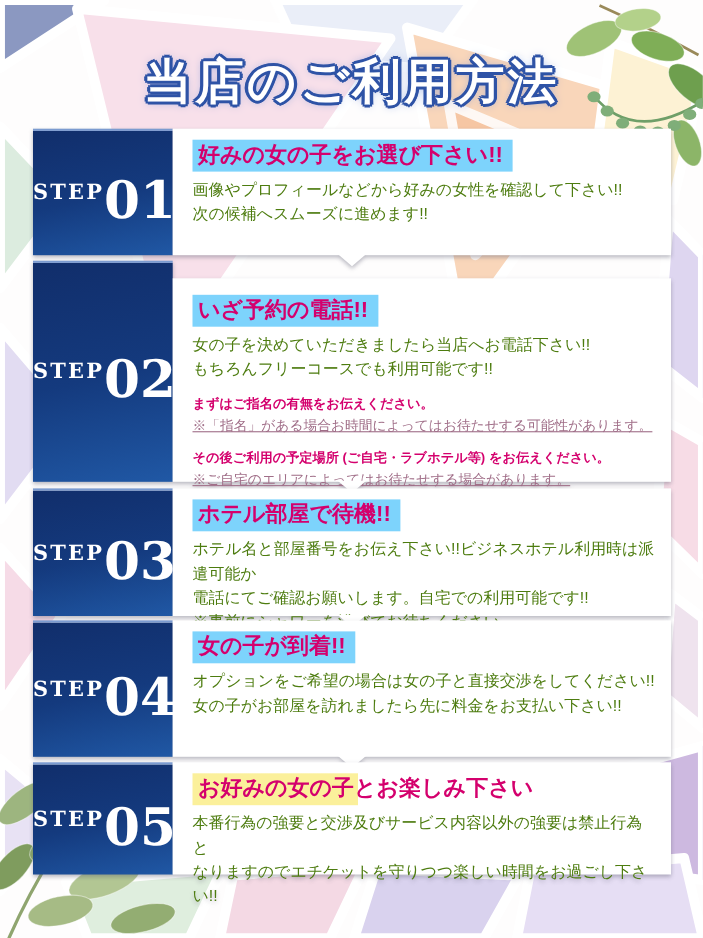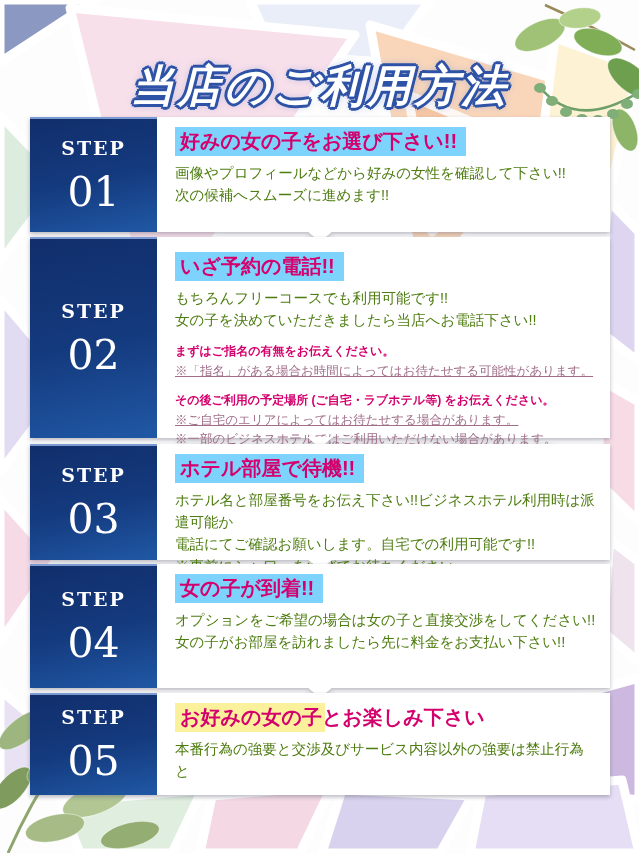--- a/index.html
+++ b/index.html
@@ -3,56 +3,55 @@
 <meta charset="utf-8">
 <style>
   html,body{margin:0;padding:0;}
   .page{
     position:relative; width:639px; height:853px; overflow:hidden;
     background:#fdfcfc;
     font-family:"Liberation Sans",sans-serif;
   }
   .bg{position:absolute; inset:0; z-index:0;}
   .page-title{
-    position:absolute; top:28px; left:0; right:0; z-index:2;
+    position:absolute; top:16px; left:0; right:0; z-index:2;
     text-align:center; font-size:44px; font-weight:900; letter-spacing:3px;
     color:#ffffff;
     text-shadow:
       -3px 0 0 #2e53a6, 3px 0 0 #2e53a6, 0 -3px 0 #2e53a6, 0 3px 0 #2e53a6,
       -2px -2px 0 #2e53a6, 2px -2px 0 #2e53a6, -2px 2px 0 #2e53a6, 2px 2px 0 #2e53a6,
       0 0 9px rgba(125,155,220,.95);
-    font-style: italic;
   }
   .steps{
     position:absolute; top:117px; left:30px; width:580px; z-index:2;
     display:flex; flex-direction:column;
   }
   .step-row{
     display:flex; position:relative;
     filter:drop-shadow(0 2px 2px rgba(95,95,115,.45));
   }
   .step-row.r1{height:115px; margin-bottom:5px;}
   .step-row.r2{height:201px; margin-bottom:6px;}
   .step-row.r3{height:116px; margin-bottom:4px;}
   .step-row.r4{height:124px; margin-bottom:5px;}
   .step-row.r5{height:102px;}
   .step-badge{
     width:127px; flex:0 0 127px;
     background:linear-gradient(168deg,#112e6b 0%,#143a7e 52%,#2058a5 100%);
     border-top:2px solid #7b9bd0; box-sizing:border-box;
-    color:#fff; display:flex; flex-direction:column; justify-content:center; align-items:center;
+    color:#fff; display:flex; justify-content:space-between; align-items:center;
     font-family:"DejaVu Serif","Liberation Serif",serif;
   }
   .step-word{font-size:19px; font-weight:bold; letter-spacing:2px; line-height:1;}
-  .step-num{font-size:41px; font-weight:normal; line-height:1; margin-top:14px;}
+  .step-num{font-size:47px; font-weight:bold; line-height:1; margin-top:14px;}
   .step-panel{
     flex:1; background:#ffffff; box-sizing:border-box;
     padding:8px 12px 6px 18px;
   }
-  .r2 .step-panel{padding-top:13px;}
+  .r2 .step-panel{padding-top:13px;margin-top:16px;}
   .step-heading{
     display:inline-block; font-size:20px; font-weight:bold; color:#d4006d;
     background:#7dd3fc; padding:2px 9px 3px 5px; margin:2px 0 6px 0; line-height:1.2;
   }
   .r5 .step-heading{
     background:linear-gradient(90deg,#fbf09b 0 150px,rgba(251,240,155,0) 150px);
   }
   .body-line{font-size:14.5px; color:#4d7c0f; line-height:22px;}
   .sub-title{font-size:12px; font-weight:bold; color:#d4006d; line-height:20px; margin-top:10px;}
   .note-line{font-size:12.5px; color:#a06e88; line-height:18px; margin-top:1px;text-decoration:underline;}
@@ -143,22 +142,22 @@
       <div class="notch"></div>
     </div>
 
     <div class="step-row r2">
       <div class="step-badge">
         <div class="step-word">STEP</div>
         <div class="step-num">02</div>
       </div>
       <div class="step-panel">
         <div><span class="step-heading">いざ予約の電話!!</span></div>
+        <div class="body-line">女の子を決めていただきましたら当店へお電話下さい!!</div>
         <div class="body-line">もちろんフリーコースでも利用可能です!!</div>
-        <div class="body-line">女の子を決めていただきましたら当店へお電話下さい!!</div>
         <div class="sub-title">まずはご指名の有無をお伝えください。</div>
         <div class="note-line">※「指名」がある場合お時間によってはお待たせする可能性があります。</div>
         <div class="sub-title">その後ご利用の予定場所 (ご自宅・ラブホテル等) をお伝えください。</div>
         <div class="note-line">※ご自宅のエリアによってはお待たせする場合があります。</div>
         <div class="note-line">※一部のビジネスホテルではご利用いただけない場合があります。</div>
       </div>
       <div class="notch"></div>
     </div>
 
     <div class="step-row r3">
@@ -189,17 +188,18 @@
     </div>
 
     <div class="step-row r5">
       <div class="step-badge">
         <div class="step-word">STEP</div>
         <div class="step-num">05</div>
       </div>
       <div class="step-panel">
         <div><span class="step-heading">お好みの女の子とお楽しみ下さい</span></div>
         <div class="body-line">本番行為の強要と交渉及びサービス内容以外の強要は禁止行為と</div>
+        <div class="body-line">なりますのでエチケットを守りつつ楽しい時間をお過ごし下さい!!</div>
       </div>
     </div>
 
   </div>
 </div>
 
 </body></html>

